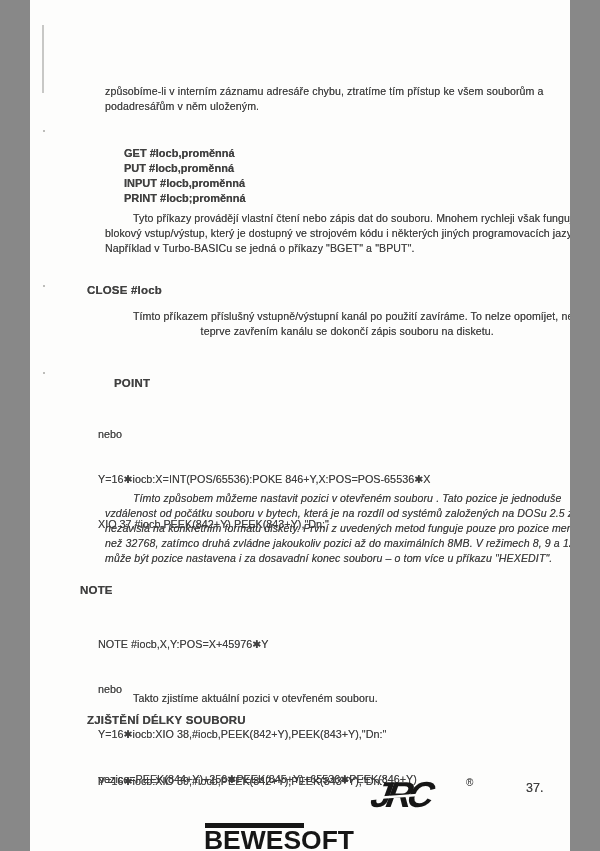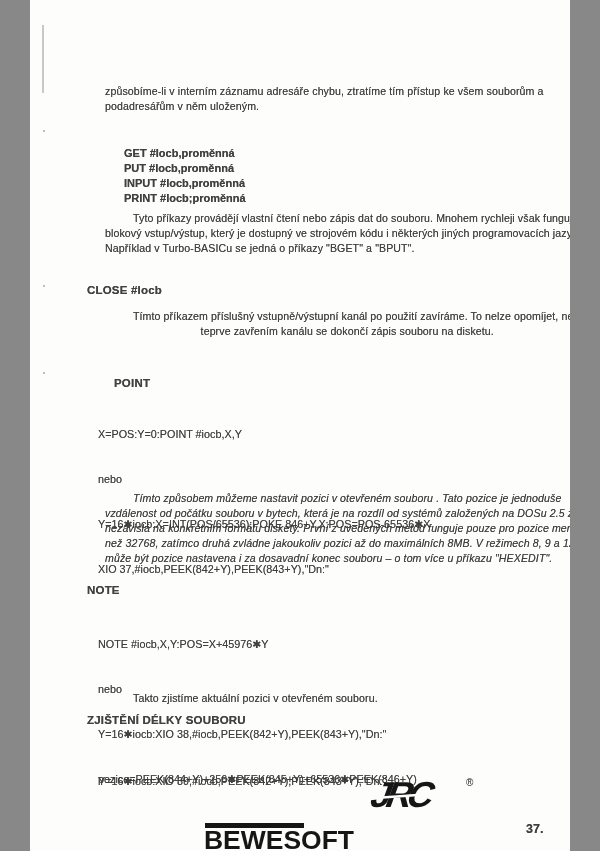--- a/index.html
+++ b/index.html
@@ -18,21 +18,21 @@
   }
   .no-indent{text-indent:0;}
   .heading{
     position:absolute;font-weight:bold;font-size:11.5px;letter-spacing:0.2px;
     text-shadow:0 0 0.4px rgba(0,0,0,0.6);
   }
   .cmd-block{position:absolute;font-weight:bold;font-size:11px;line-height:15px;
     text-shadow:0 0 0.4px rgba(0,0,0,0.6);}
   .code-block{position:absolute;font-size:10.8px;line-height:15px;white-space:pre;
     text-shadow:0 0 0.35px rgba(0,0,0,0.5);}
-  .page-number{position:absolute;left:496px;top:822px;font-weight:bold;font-size:12.5px;
+  .page-number{position:absolute;left:496px;top:781px;font-weight:normal;font-size:12.5px;
     text-shadow:0 0 0.4px rgba(0,0,0,0.6);}
   .logo{position:absolute;}
   .logo-bewesoft{left:174px;top:778px;margin-top:44px;}
   .logo-jrc{left:328px;top:774px;}
 </style>
 </head>
 <body>
 
 <div class="page">
 
@@ -54,32 +54,31 @@
   <div class="body-text" style="left:75px;top:211px;">Tyto příkazy provádějí vlastní čtení nebo zápis dat do souboru. Mnohem rychleji však funguje
 blokový vstup/výstup, který je dostupný ve strojovém kódu i některých jiných programovacích jazycích.
 Například v Turbo-BASICu se jedná o příkazy "BGET" a "BPUT".</div>
 
   <div class="heading" style="left:57px;top:284px;text-align:right;">CLOSE #Iocb</div>
   <div class="body-text" style="left:75px;top:309px;text-align:center;">Tímto příkazem příslušný vstupně/výstupní kanál po použití zavíráme. To nelze opomíjet, neboť
 teprve zavřením kanálu se dokončí zápis souboru na disketu.</div>
 
   <div class="heading" style="left:57px;top:377px;margin-left:27px;">POINT</div>
   <div class="code-block" style="left:68px;top:397px;">
-    <div>X=POS:Y=0:POINT #iocb,X,Y</div>
     <div>nebo</div>
     <div>Y=16✱iocb:X=INT(POS/65536):POKE 846+Y,X:POS=POS-65536✱X</div>
     <div>XIO 37,#iocb,PEEK(842+Y),PEEK(843+Y),"Dn:"</div>
   </div>
   <div class="body-text" style="left:75px;top:491px;font-style:italic;">Tímto způsobem můžeme nastavit pozici v otevřeném souboru . Tato pozice je jednoduše
 vzdálenost od počátku souboru v bytech, která je na rozdíl od systémů založených na DOSu 2.5 zcela
 nezávislá na konkrétním formátu diskety. První z uvedených metod funguje pouze pro pozice menší
 než 32768, zatímco druhá zvládne jakoukoliv pozici až do maximálních 8MB. V režimech 8, 9 a 12
 může být pozice nastavena i za dosavadní konec souboru – o tom více u příkazu "HEXEDIT".</div>
 
-  <div class="heading" style="left:57px;top:584px;">NOTE</div>
+  <div class="heading" style="left:50px;top:584px;">NOTE</div>
   <div class="code-block" style="left:68px;top:607px;">
     <div>NOTE #iocb,X,Y:POS=X+45976✱Y</div>
     <div>nebo</div>
     <div>Y=16✱iocb:XIO 38,#iocb,PEEK(842+Y),PEEK(843+Y),"Dn:"</div>
     <div>pozice=PEEK(844+Y)+256✱PEEK(845+Y)+65536✱PEEK(846+Y)</div>
   </div>
   <div class="body-text" style="left:75px;top:691px;">Takto zjistíme aktuální pozici v otevřeném souboru.</div>
 
   <div class="heading" style="left:57px;top:714px;text-align:center;">ZJIŠTĚNÍ DÉLKY SOUBORU</div>
   <div class="code-block" style="left:68px;top:744px;">

